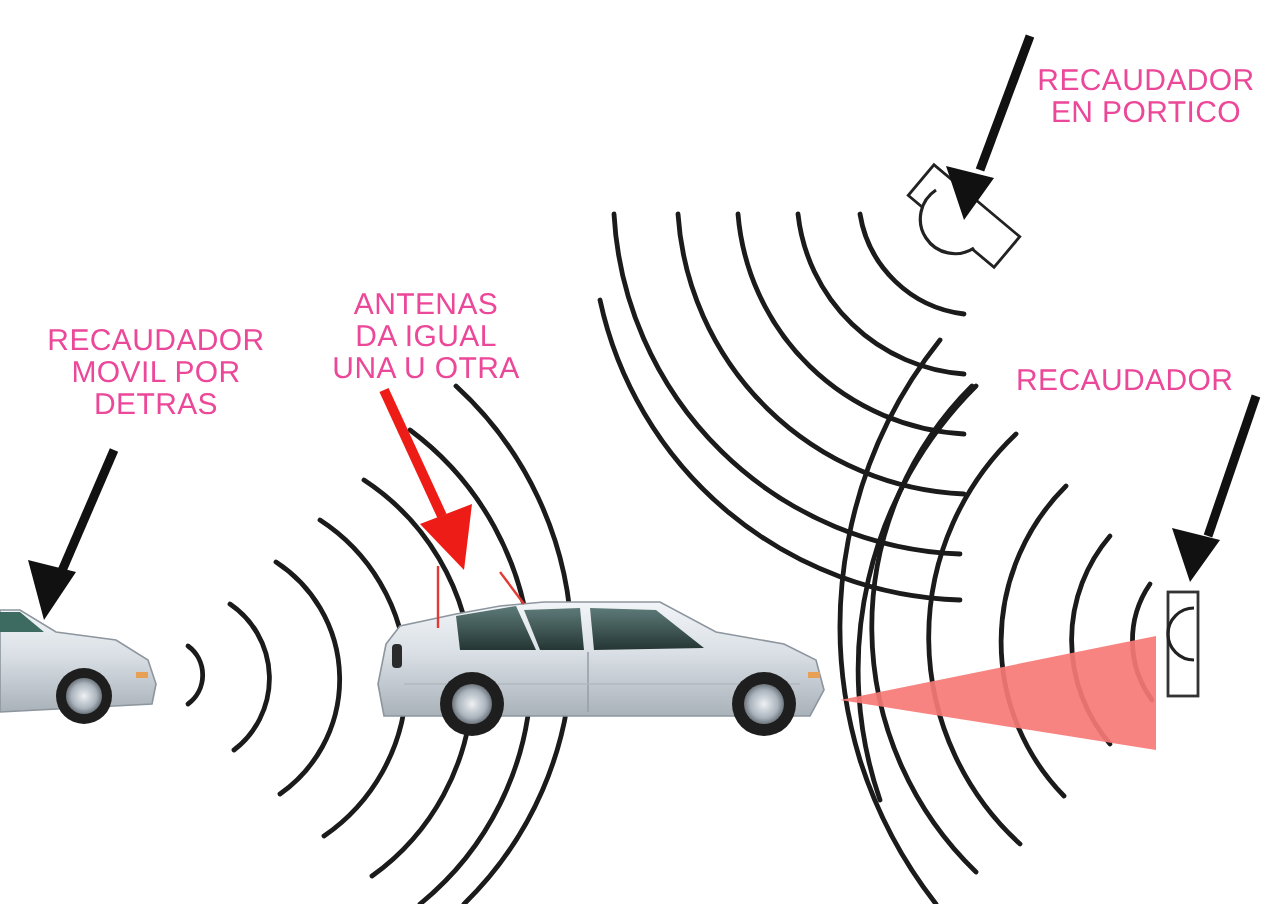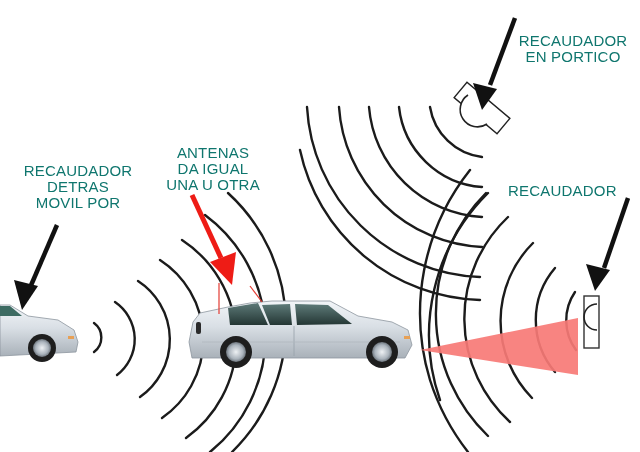--- a/index.html
+++ b/index.html
@@ -7,21 +7,21 @@
     position: relative;
     width: 640px;
     height: 452px;
     overflow: hidden;
     background: #ffffff;
     font-family: "Liberation Sans", "DejaVu Sans", sans-serif;
   }
   #art { position: absolute; left: 0; top: 0; }
   .label {
     position: absolute;
-    color: #0f766e;
+    color: #ec4899;
     font-size: 15px;
     line-height: 16px;
     text-align: center;
     letter-spacing: 0.2px;
     white-space: nowrap;
   }
   .label span { display: block; }
   #lbl-movil { left: 8px; top: 163px; width: 140px; }
   #lbl-antenas { left: 158px; top: 145px; width: 110px; }
   #lbl-portico { left: 508px; top: 33px; width: 130px; }
@@ -136,22 +136,22 @@
       <polygon points="482,110 473,83 497,89" fill="#111"></polygon>
     </g>
     <g>
       <line x1="628" y1="198" x2="604" y2="268" stroke="#111" stroke-width="4.5"></line>
       <polygon points="595,291 586,264 610,270" fill="#111"></polygon>
     </g>
   </svg>
 
   <div class="label" id="lbl-movil">
     <span>RECAUDADOR</span>
+    <span>MOVIL POR</span>
     <span>DETRAS</span>
-    <span>MOVIL POR</span>
   </div>
 
   <div class="label" id="lbl-antenas">
     <span>ANTENAS</span>
     <span>DA IGUAL</span>
     <span>UNA U OTRA</span>
   </div>
 
   <div class="label" id="lbl-portico">
     <span>RECAUDADOR</span>

